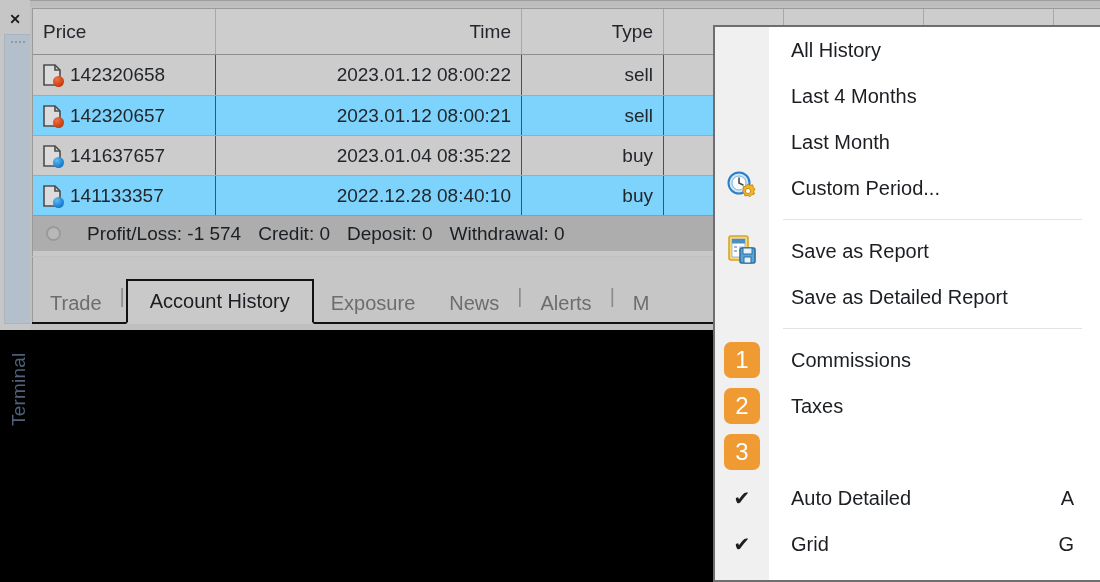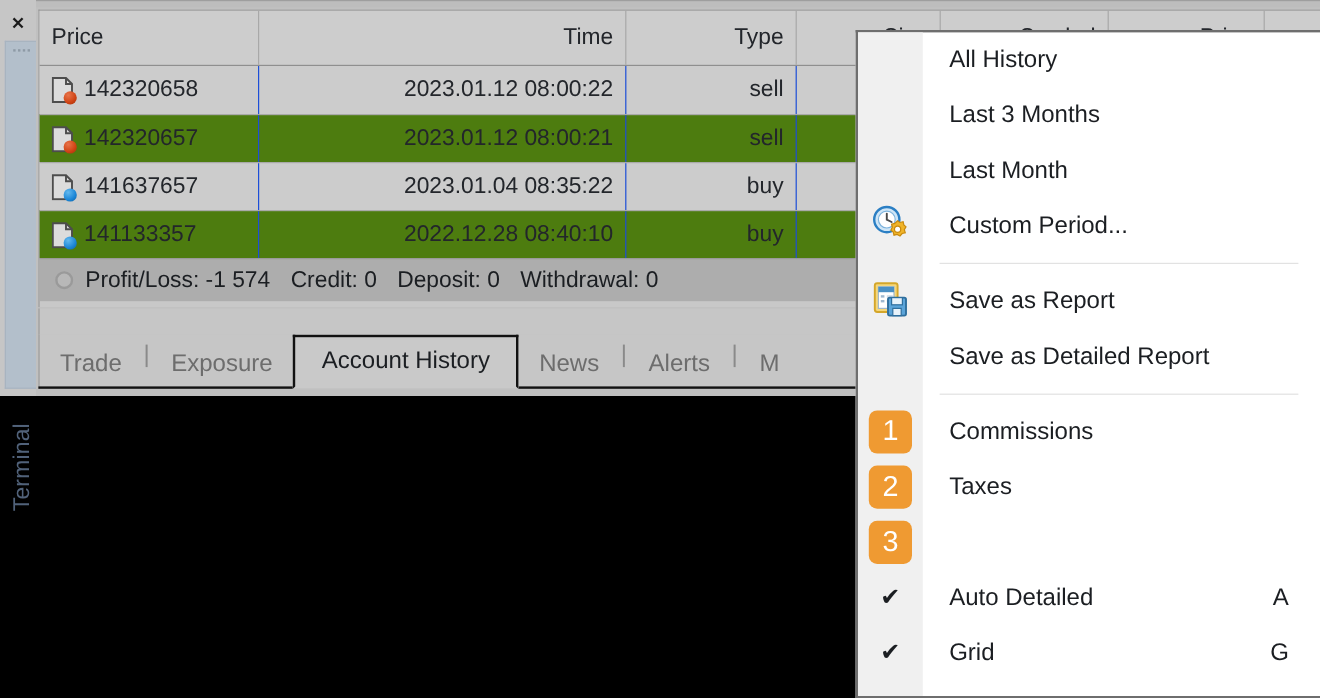--- a/index.html
+++ b/index.html
@@ -71,21 +71,21 @@
     padding: 0 10px;
     border-right: 1px solid #a8a8a8;
     height: 100%;
     overflow: hidden; white-space: nowrap;
   }
   .th.right { justify-content: flex-end; }
   .th.left  { justify-content: flex-start; }
 
   .trow { display: flex; height: 40px; }
   .trow.odd  { background: #cccccc; }
-  .trow.even { background: #4d7c0f; }
+  .trow.even { background: #7dd3fc; }
   .trow + .trow { border-top: 1px solid #a9a9a9; }
   .td {
     display: flex; align-items: center;
     font-size: 19px; color: #23262b;
     padding: 0 10px;
     border-right: 1px solid #1d4ed8;
     height: 100%; overflow: hidden; white-space: nowrap;
   }
   .td.right { justify-content: flex-end; }
   .td.left  { justify-content: flex-start; gap: 9px; }
@@ -107,21 +107,21 @@
     border-top: 1px solid #9a9a9a;
     padding-left: 13px;
     font-size: 19px; color: #1b1e22;
     white-space: nowrap;
   }
   .summary-ico {
     width: 15px; height: 15px; border-radius: 50%;
     border: 2px solid #9a9a9a; background: #b8b8b8;
     flex: 0 0 15px;
   }
-  .summary-text { display: flex; gap: 17px; }
+  .summary-text { display: flex; gap: 17px; margin-left: 16px; }
 
   
   .gap-strip {
     position: absolute; left: 32px; top: 257px; width: 1068px; height: 22px;
     background: #c6c6c6; border-left: 1px solid #9a9a9a;
   }
 
   
   .tabbar {
     position: absolute; left: 32px; top: 279px;
@@ -299,42 +299,42 @@
           <span>Withdrawal: 0</span>
         </div>
       </div>
     </div>
 
     <div class="gap-strip"></div>
 
     <div class="tabbar" id="tabbar">
         <div class="tab">Trade</div>
         <span class="tab-sep">|</span>
+        <div class="tab active">Account History</div>
         <div class="tab">Exposure</div>
-        <div class="tab active">Account History</div>
         <div class="tab">News</div>
         <span class="tab-sep">|</span>
         <div class="tab">Alerts</div>
         <span class="tab-sep">|</span>
         <div class="tab">M</div>
       </div>
     <div class="tabbar-underline"></div>
   </div>
 
   <div class="ctxmenu">
     <div class="ctx-gutter"></div>
     <div class="ctx-items" id="ctxitems">
         <div class="ctx-item">
           <div class="ctx-ico"></div>
           <div class="ctx-label">All History</div>
           <div class="ctx-accel"></div>
         </div>
         <div class="ctx-item">
           <div class="ctx-ico"></div>
-          <div class="ctx-label">Last 3 Months</div>
+          <div class="ctx-label">Last 4 Months</div>
           <div class="ctx-accel"></div>
         </div>
         <div class="ctx-item">
           <div class="ctx-ico"></div>
           <div class="ctx-label">Last Month</div>
           <div class="ctx-accel"></div>
         </div>
         <div class="ctx-item">
           <div class="ctx-ico">
             <span><svg width="32" height="32" viewBox="0 0 32 32">

